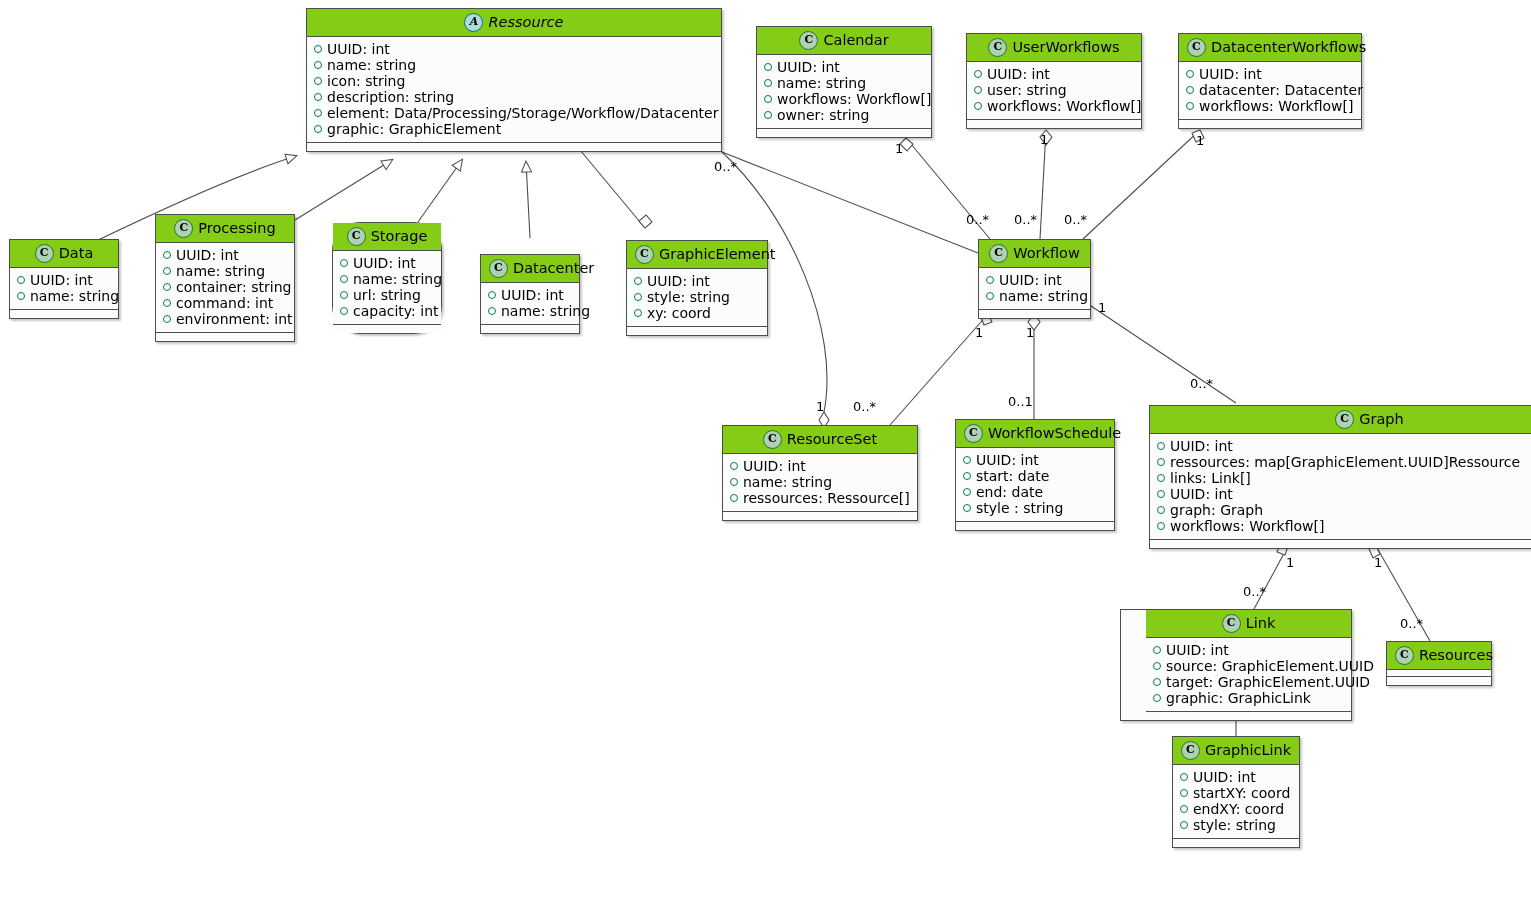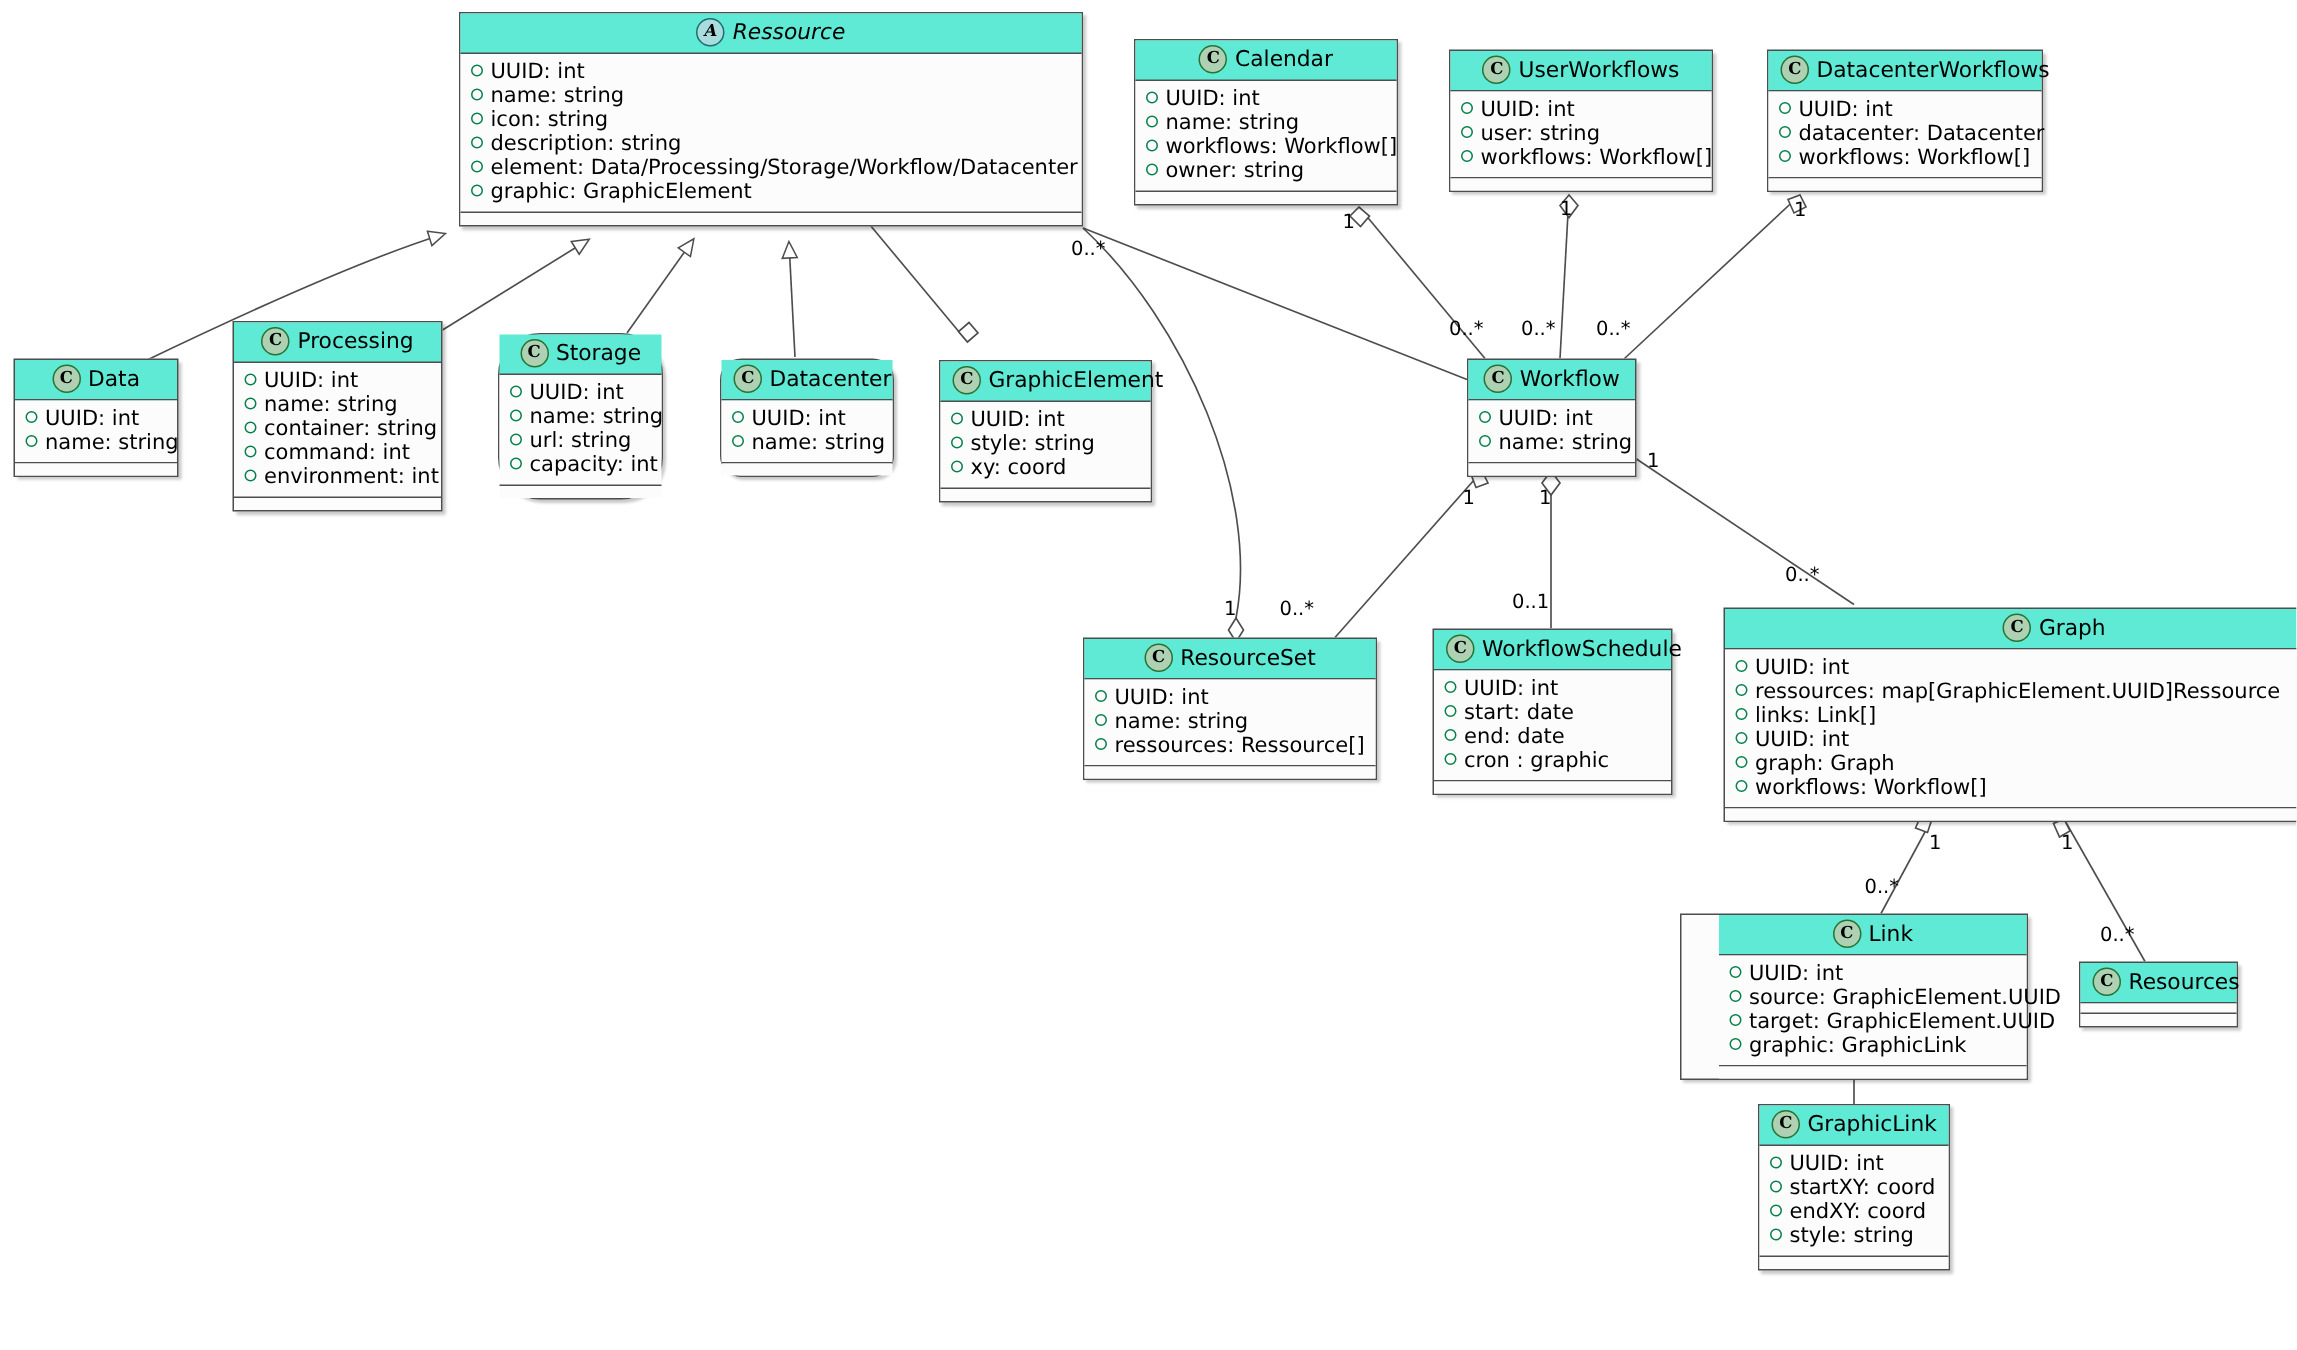--- a/index.html
+++ b/index.html
@@ -26,21 +26,21 @@
   .uml-class {
     position: absolute;
     box-sizing: border-box;
     border: 1px solid #4d4d4d;
     background: #fcfcfc;
     box-shadow: 2px 2px 2px rgba(0,0,0,0.22);
     z-index: 5;
   }
   .uml-header {
     box-sizing: border-box;
-    background: #5eead4;
+    background: #84cc16;
     border-bottom: 1px solid #4d4d4d;
     padding: 3px 8px 4px 8px;
     text-align: center;
     white-space: nowrap;
     font-size: 14.5px;
     color: #000000;
     line-height: 18px;
   }
   .uml-header .cls-name {
     display: inline-block;
@@ -231,21 +231,21 @@
       <div class="uml-class" style="left: 332px; top: 222px; width: 110px; border-radius: 28px;">
         <div class="uml-header"><span class="stereo">C</span><span class="cls-name">Storage</span></div>
         <div class="uml-attrs">
           <div class="attr"><span class="vis"></span><span>UUID: int</span></div>
           <div class="attr"><span class="vis"></span><span>name: string</span></div>
           <div class="attr"><span class="vis"></span><span>url: string</span></div>
           <div class="attr"><span class="vis"></span><span>capacity: int</span></div>
         </div>
         <div class="uml-methods"></div>
       </div>
-      <div class="uml-class" style="left: 480px; top: 239px; width: 116px; border-radius: 14px;">
+      <div class="uml-class" style="left: 480px; top: 254px; width: 100px;">
         <div class="uml-header"><span class="stereo">C</span><span class="cls-name">Datacenter</span></div>
         <div class="uml-attrs">
           <div class="attr"><span class="vis"></span><span>UUID: int</span></div>
           <div class="attr"><span class="vis"></span><span>name: string</span></div>
         </div>
         <div class="uml-methods"></div>
       </div>
       <div class="uml-class" style="left: 626px; top: 240px; width: 142px;">
         <div class="uml-header"><span class="stereo">C</span><span class="cls-name">GraphicElement</span></div>
         <div class="uml-attrs">
@@ -271,21 +271,21 @@
           <div class="attr"><span class="vis"></span><span>ressources: Ressource[]</span></div>
         </div>
         <div class="uml-methods"></div>
       </div>
       <div class="uml-class" style="left: 955px; top: 419px; width: 160px;">
         <div class="uml-header"><span class="stereo">C</span><span class="cls-name">WorkflowSchedule</span></div>
         <div class="uml-attrs">
           <div class="attr"><span class="vis"></span><span>UUID: int</span></div>
           <div class="attr"><span class="vis"></span><span>start: date</span></div>
           <div class="attr"><span class="vis"></span><span>end: date</span></div>
-          <div class="attr"><span class="vis"></span><span>cron : graphic</span></div>
+          <div class="attr"><span class="vis"></span><span>style : string</span></div>
         </div>
         <div class="uml-methods"></div>
       </div>
       <div class="uml-class" style="left: 1149px; top: 405px; width: 441px;">
         <div class="uml-header"><span class="stereo">C</span><span class="cls-name">Graph</span></div>
         <div class="uml-attrs">
           <div class="attr"><span class="vis"></span><span>UUID: int</span></div>
           <div class="attr"><span class="vis"></span><span>ressources: map[GraphicElement.UUID]Ressource</span></div>
           <div class="attr"><span class="vis"></span><span>links: Link[]</span></div>
           <div class="attr"><span class="vis"></span><span>UUID: int</span></div>

